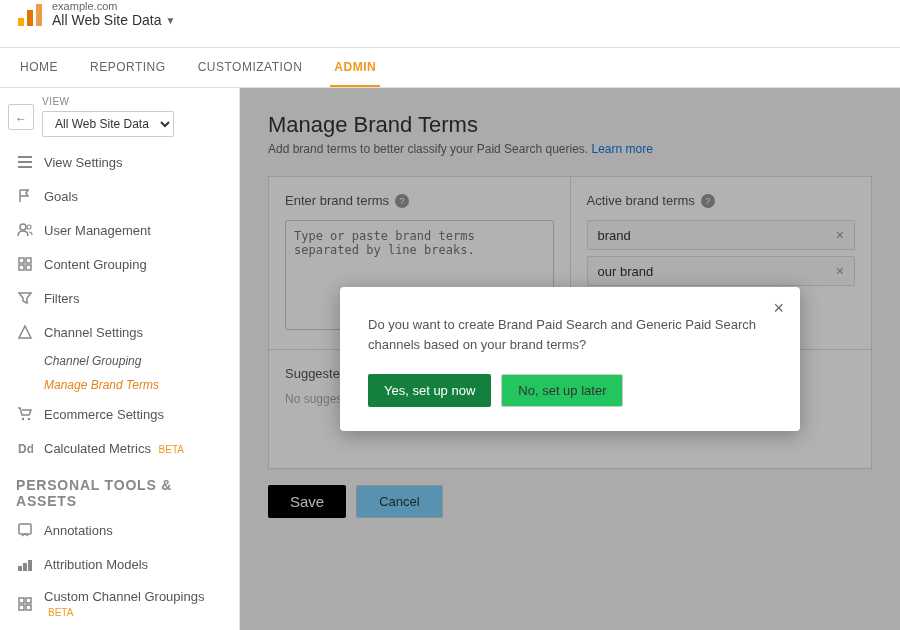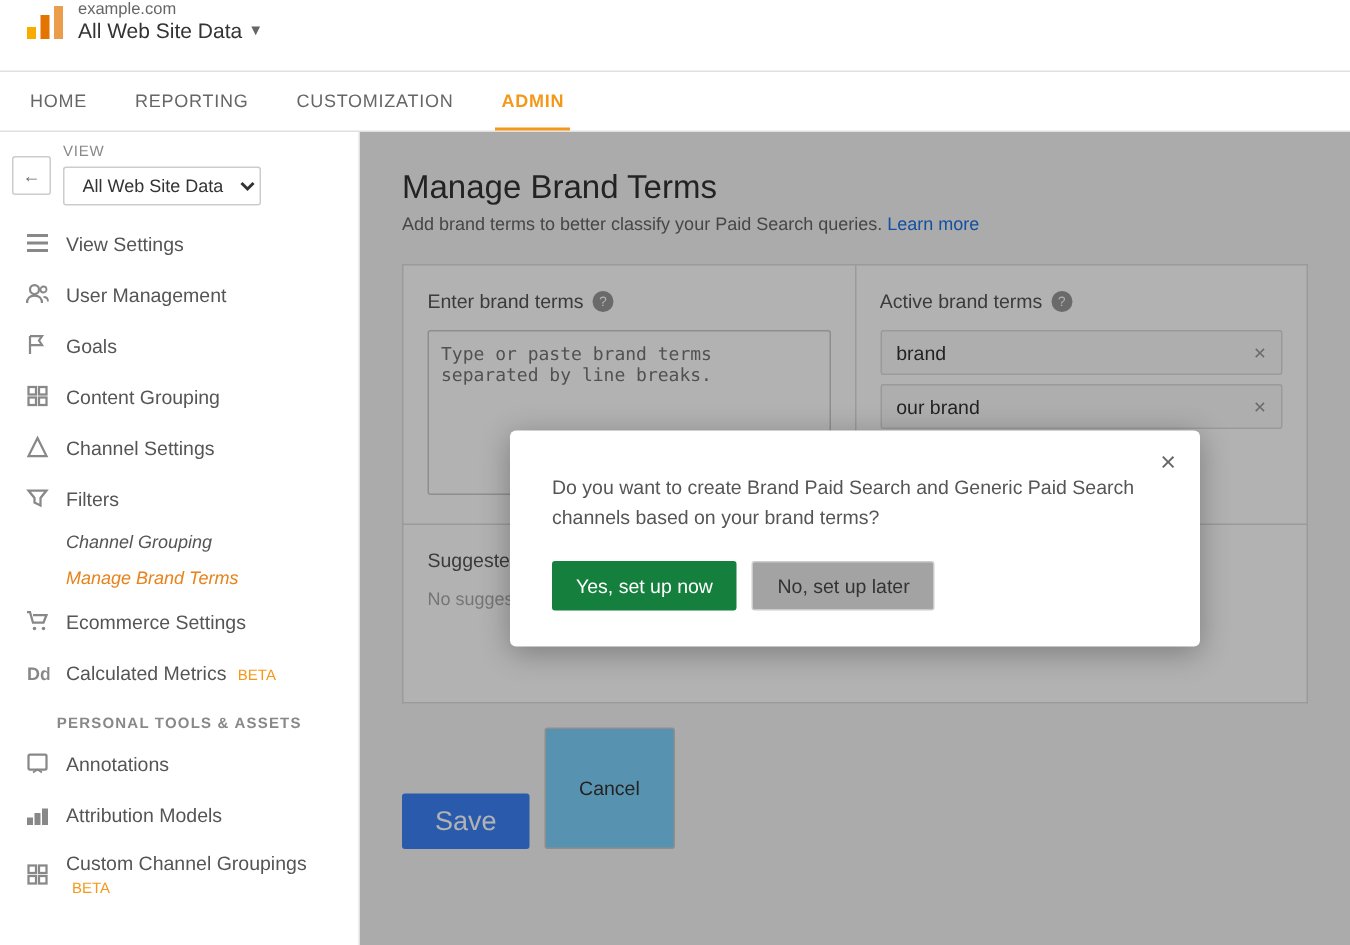--- a/index.html
+++ b/index.html
@@ -29,21 +29,21 @@
 
     .sidebar-view-row { display: flex; align-items: center; padding: 8px 16px 8px 8px; gap: 8px; }
 
     .sidebar-item { display: flex; align-items: center; gap: 10px; padding: 8px 16px; cursor: pointer; color: #555; font-size: 13px; }
     .sidebar-item .icon { width: 18px; height: 18px; display: flex; align-items: center; justify-content: center; flex-shrink: 0; }
 
     .sidebar-sub { padding-left: 44px; font-size: 12px; color: #555; }
     .sidebar-sub-item { padding: 5px 0; cursor: pointer; font-style: italic; }
     .sidebar-sub-item.active { color: #e8821a; }
 
-    .sidebar-section-title { padding: 12px 16px 4px; font-size: 10px; color: #888; text-transform: uppercase; letter-spacing: 0.8px; font-weight: bold; text-align: center; }
+    .sidebar-section-title { padding: 12px 16px 4px; font-size: 14px; color: #888; text-transform: uppercase; letter-spacing: 0.8px; font-weight: bold; }
 
     
     .content { flex: 1; padding: 24px 28px; overflow-y: auto; position: relative; }
     .page-title { font-size: 22px; color: #333; font-weight: 300; margin-bottom: 4px; }
     .page-subtitle { font-size: 12px; color: #666; margin-bottom: 20px; }
     .page-subtitle a { color: #1a73e8; text-decoration: none; }
 
     
     .brand-terms-layout { display: flex; gap: 0; border: 1px solid #ddd; background: #fff; }
     .enter-terms-col { flex: 1; padding: 16px; border-right: 1px solid #ddd; }
@@ -55,32 +55,32 @@
     .active-term { display: flex; align-items: center; justify-content: space-between; padding: 6px 10px; border: 1px solid #ddd; background: #fafafa; margin-bottom: 6px; border-radius: 2px; font-size: 13px; }
     .active-term-close { color: #999; cursor: pointer; font-size: 14px; }
 
     
     .suggested-section { margin-top: 0; border-left: 1px solid #ddd; border-right: 1px solid #ddd; border-bottom: 1px solid #ddd; background: #fff; padding: 16px; }
     .suggested-header { font-size: 13px; color: #555; margin-bottom: 10px; }
     .suggested-content { font-size: 12px; color: #aaa; min-height: 60px; }
 
     
     .bottom-buttons { display: flex; gap: 10px; margin-top: 16px; }
-    .btn-save { background: #3b82f6; color: #fff; border: none; padding: 8px 22px; font-size: 18px; cursor: pointer; border-radius: 2px; margin-top: 44px; }
+    .btn-save { background: #000000; color: #fff; border: none; padding: 8px 22px; font-size: 15px; cursor: pointer; border-radius: 2px; }
     .btn-cancel { background: #7dd3fc; color: #333; border: 1px solid #ccc; padding: 8px 22px; font-size: 13px; cursor: pointer; border-radius: 2px; }
 
     
     .modal-overlay { position: absolute; top: 0; left: 0; right: 0; bottom: 0; background: rgba(0,0,0,0.3); display: flex; align-items: center; justify-content: center; z-index: 100; }
     .modal { background: #fff; border-radius: 4px; padding: 28px 28px 24px; width: 460px; box-shadow: 0 4px 20px rgba(0,0,0,0.3); position: relative; }
     .modal-close { position: absolute; top: 12px; right: 16px; cursor: pointer; color: #666; font-size: 18px; line-height: 1; }
     .modal-title { font-size: 18px; color: #333; font-weight: 400; margin-bottom: 14px; }
     .modal-body { font-size: 13px; color: #555; margin-bottom: 20px; line-height: 1.5; }
     .modal-buttons { display: flex; gap: 10px; }
     .modal-btn-primary { background: #15803d; color: #fff; border: none; padding: 8px 16px; font-size: 13px; cursor: pointer; border-radius: 2px; }
-    .modal-btn-secondary { background: #a3a3a3; color: #333; border: 1px solid #ccc; padding: 8px 16px; font-size: 13px; cursor: pointer; border-radius: 2px; }
+    .modal-btn-secondary { background: #22c55e; color: #333; border: 1px solid #ccc; padding: 8px 16px; font-size: 13px; cursor: pointer; border-radius: 2px; }
 
     
     .icon svg { width: 16px; height: 16px; }
   </style>
 </head>
 <body>
 
 <div class="top-bar">
   <div class="top-bar-logo">
     <svg class="logo-icon" viewBox="0 0 28 28">
@@ -125,66 +125,66 @@
             <rect x="1" y="7" width="14" height="2" fill="#888"></rect>
             <rect x="1" y="12" width="14" height="2" fill="#888"></rect>
           </svg>
       </span>
       <span>View Settings</span>
     </div>
 
     <div class="sidebar-item">
       <span class="icon">
         <svg viewBox="0 0 16 16">
+            <path d="M3 2 v12 M3 2 h8 l-2 3 2 3 H3" fill="none" stroke="#888" stroke-width="1.5"></path>
+          </svg>
+      </span>
+      <span>Goals</span>
+    </div>
+
+    <div class="sidebar-item">
+      <span class="icon">
+        <svg viewBox="0 0 16 16">
             <circle cx="6" cy="5" r="3" fill="none" stroke="#888" stroke-width="1.5"></circle>
             <path d="M1 14c0-3 2-5 5-5s5 2 5 5" fill="none" stroke="#888" stroke-width="1.5"></path>
             <circle cx="12" cy="5" r="2" fill="none" stroke="#888" stroke-width="1.2"></circle>
             <path d="M12 10c2 0 3 1 3 3" fill="none" stroke="#888" stroke-width="1.2"></path>
           </svg>
       </span>
       <span>User Management</span>
     </div>
 
     <div class="sidebar-item">
       <span class="icon">
         <svg viewBox="0 0 16 16">
-            <path d="M3 2 v12 M3 2 h8 l-2 3 2 3 H3" fill="none" stroke="#888" stroke-width="1.5"></path>
-          </svg>
-      </span>
-      <span>Goals</span>
-    </div>
-
-    <div class="sidebar-item">
-      <span class="icon">
-        <svg viewBox="0 0 16 16">
             <rect x="2" y="2" width="5" height="5" fill="none" stroke="#888" stroke-width="1.5"></rect>
             <rect x="9" y="2" width="5" height="5" fill="none" stroke="#888" stroke-width="1.5"></rect>
             <rect x="2" y="9" width="5" height="5" fill="none" stroke="#888" stroke-width="1.5"></rect>
             <rect x="9" y="9" width="5" height="5" fill="none" stroke="#888" stroke-width="1.5"></rect>
           </svg>
       </span>
       <span>Content Grouping</span>
     </div>
 
     <div class="sidebar-item">
       <span class="icon">
         <svg viewBox="0 0 16 16">
+            <path d="M2 3 h12 l-4 5 v5 l-4-2 V8 Z" fill="none" stroke="#888" stroke-width="1.5"></path>
+          </svg>
+      </span>
+      <span>Filters</span>
+    </div>
+
+    <div class="sidebar-item">
+      <span class="icon">
+        <svg viewBox="0 0 16 16">
             <polygon points="8,2 14,14 2,14" fill="none" stroke="#888" stroke-width="1.5"></polygon>
           </svg>
       </span>
       <span>Channel Settings</span>
-    </div>
-
-    <div class="sidebar-item">
-      <span class="icon">
-        <svg viewBox="0 0 16 16">
-            <path d="M2 3 h12 l-4 5 v5 l-4-2 V8 Z" fill="none" stroke="#888" stroke-width="1.5"></path>
-          </svg>
-      </span>
-      <span>Filters</span>
     </div>
 
     <div class="sidebar-sub">
       <div class="sidebar-sub-item">Channel Grouping</div>
       <div class="sidebar-sub-item active">Manage Brand Terms</div>
     </div>
 
     <div class="sidebar-item">
       <span class="icon">
         <svg viewBox="0 0 16 16">

